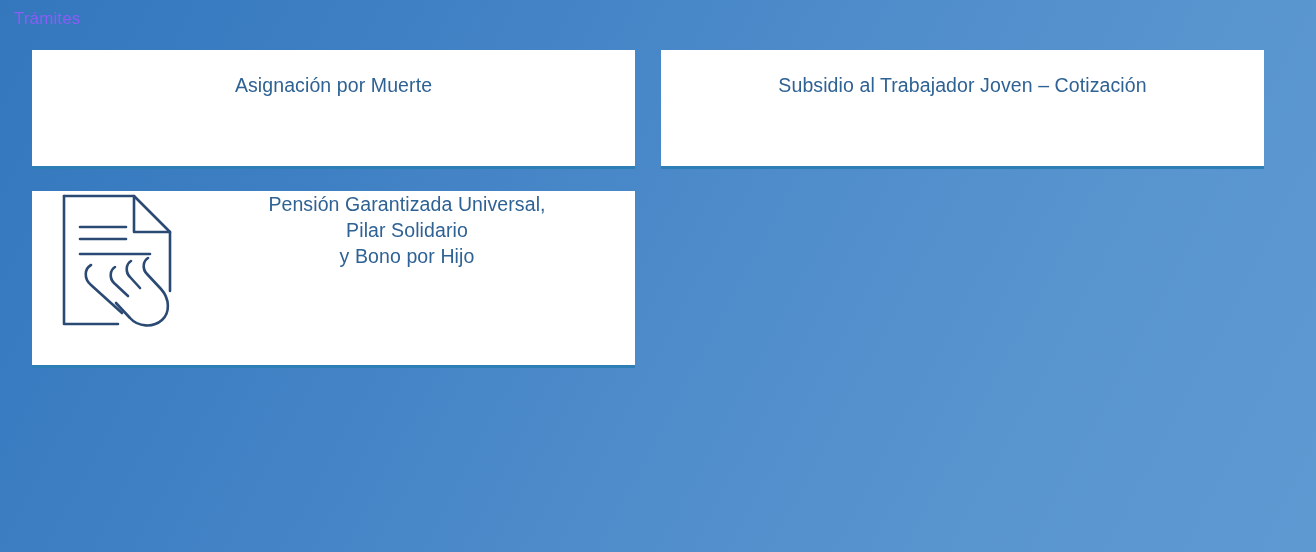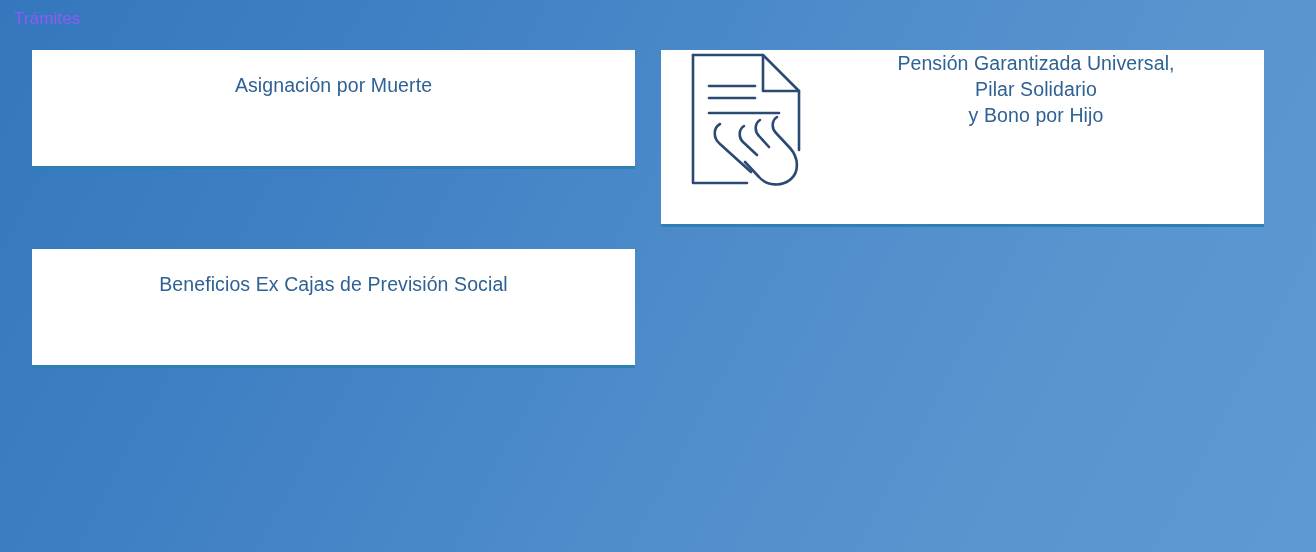--- a/index.html
+++ b/index.html
@@ -94,20 +94,23 @@
 <body>
 
 <div id="page-header">Trámites</div>
 
 <div id="card-grid">
 
   <div class="tramite-card">
     <div class="card-label">Asignación por Muerte</div>
   </div>
 
+  <div class="tramite-card">
+    <div class="card-label">Subsidio al Trabajador Joven – Cotización</div>
+  </div>
 
   <div class="tramite-card tall">
     <div class="card-icon">
       <svg width="124" height="138" viewBox="0 0 124 138" fill="none" stroke="#2b4a73" stroke-width="2.6" stroke-linecap="round" stroke-linejoin="round">
         <path d="M6 5 H76 L112 41 V100"></path>
         <path d="M6 5 V133 H60"></path>
         <path d="M76 5 V41 H112"></path>
         <path d="M22 36 H68"></path>
         <path d="M22 48 H68"></path>
         <path d="M22 63 H92"></path>
@@ -116,19 +119,16 @@
         <path d="M73 70 C68 73 67 81 72 86 L82 97"></path>
         <path d="M90 67 C85 70 84 78 89 83 L103 98 C112 108 112 122 104 129 C95 137 80 136 72 127 L58 112"></path>
       </svg>
     </div>
     <div class="card-label">Pensión Garantizada Universal,
 Pilar Solidario
 y Bono por Hijo</div>
   </div>
 
 
-  <div class="tramite-card">
-    <div class="card-label">Beneficios Ex Cajas de Previsión Social</div>
-  </div>
 
   <div class="spacer-cell"></div>
 
 </div>
 
 </body></html>

